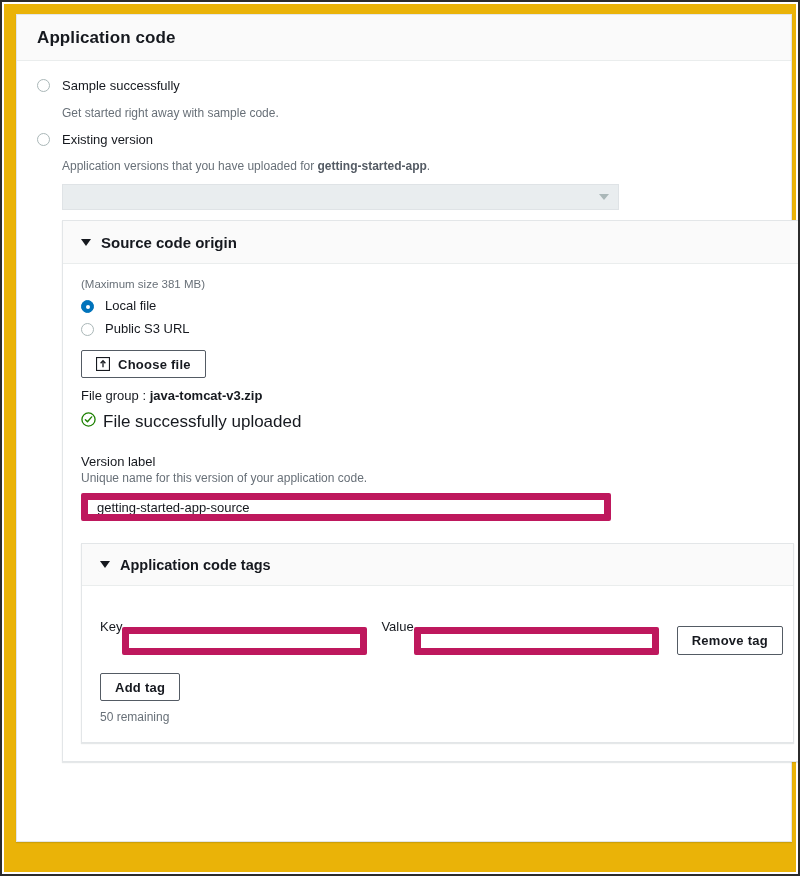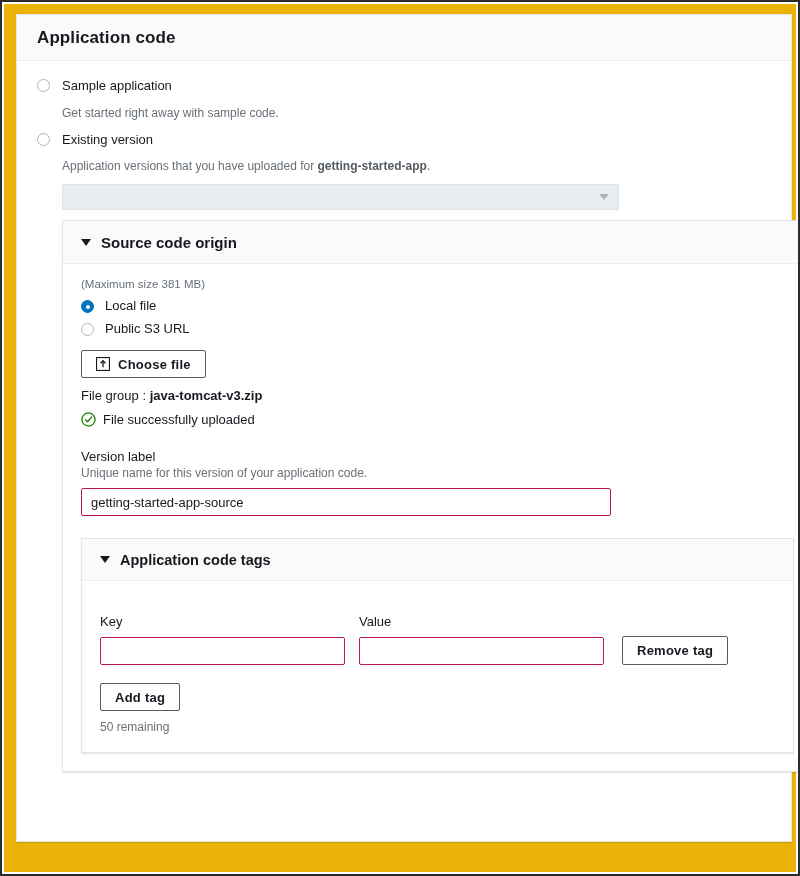--- a/index.html
+++ b/index.html
@@ -208,21 +208,21 @@
     font-size: 13px;
     color: #16191f;
     margin: 10px 0 0 0;
   }
   .file-name b { font-weight: bold; }
 
   .upload-status {
     display: flex;
     align-items: flex-start;
     margin-top: 9px;
-    font-size: 13px;
+    font-size: 17px;
     color: #16191f;
   }
   .upload-status .ok-icon {
     margin-right: 7px;
     display: inline-flex;
     line-height: 0;
   }
 
   
   .field-group { margin-top: 22px; }
@@ -234,21 +234,21 @@
   .field-hint {
     font-size: 12px;
     color: #687078;
     display: block;
     margin-top: 2px;
   }
   .text-input {
     display: block;
     box-sizing: border-box;
     height: 28px;
-    border: 1px solid #be185d;
+    border: 7px solid #be185d;
     border-radius: 2px;
     background: #ffffff;
     font-family: "Liberation Sans", sans-serif;
     font-size: 13px;
     color: #16191f;
     padding: 0 9px;
     margin-top: 8px;
     outline: none;
   }
   #version-label-input { width: 530px; }
@@ -268,21 +268,21 @@
   .tags-desc a {
     color: #0073bb;
     text-decoration: none;
   }
 
   .tag-row {
     display: flex;
     align-items: flex-end;
     margin-top: 19px;
   }
-  .tag-col { display: flex; flex-direction: column; }
+  .tag-col { display: flex; }
   .tag-col .field-label { margin-bottom: 0; }
   #tag-key-input { width: 245px; }
   #tag-value-input { width: 245px; }
   .tag-col.key { margin-right: 14px; }
   .tag-col.value { margin-right: 18px; }
   #remove-tag-button { height: 29px; }
 
   #add-tag-button { margin-top: 18px; height: 28px; }
 
   .remaining {
@@ -301,21 +301,21 @@
 
     <div class="card-header">
       <h1>Application code</h1>
     </div>
 
     <div class="card-body">
 
       <div class="radio-row">
         <span class="radio"></span>
         <span class="radio-texts">
-          <span class="radio-label">Sample application</span>
+          <span class="radio-label">Sample successfully</span>
           <span class="radio-desc">Get started right away with sample code.</span>
         </span>
       </div>
 
       <div class="radio-row">
         <span class="radio"></span>
         <span class="radio-texts">
           <span class="radio-label">Existing version</span>
           <span class="radio-desc"><span>Application versions that you have uploaded for </span><b>getting-started-app</b><span>.</span></span>
         </span>

